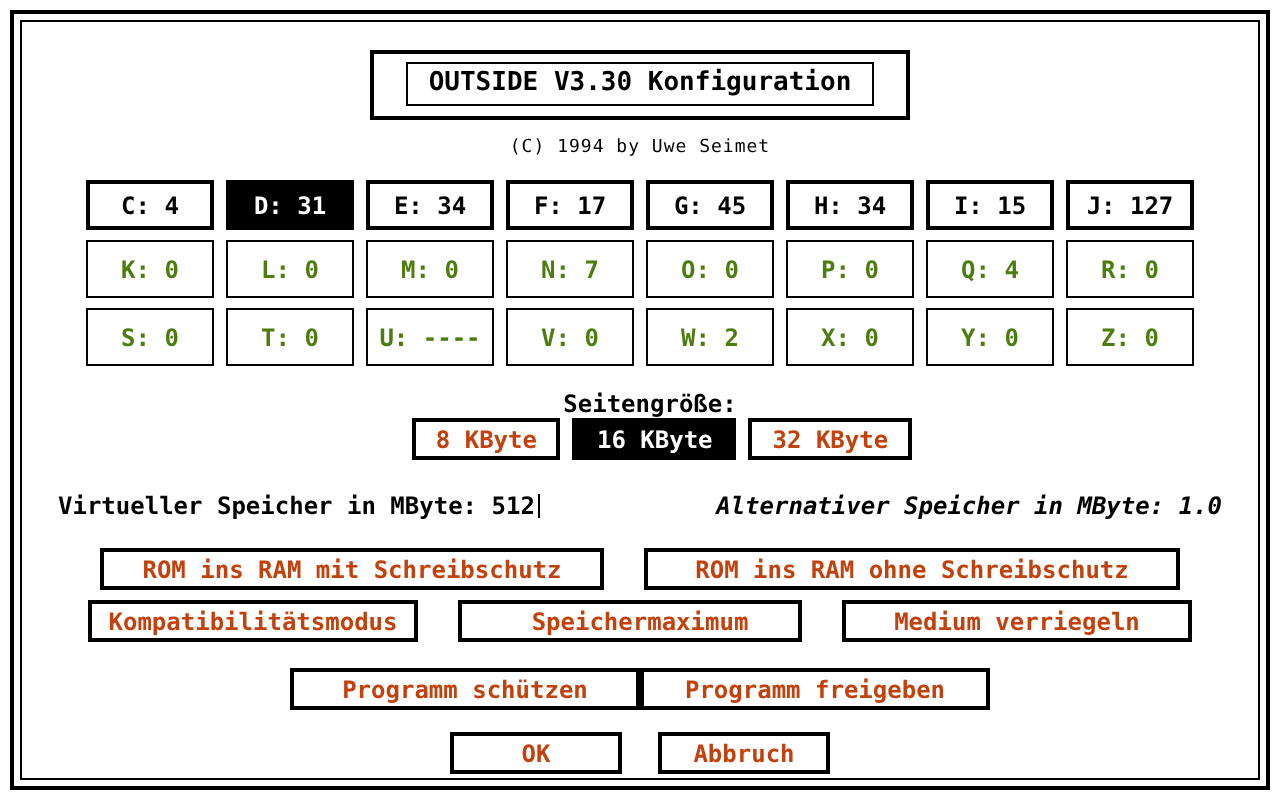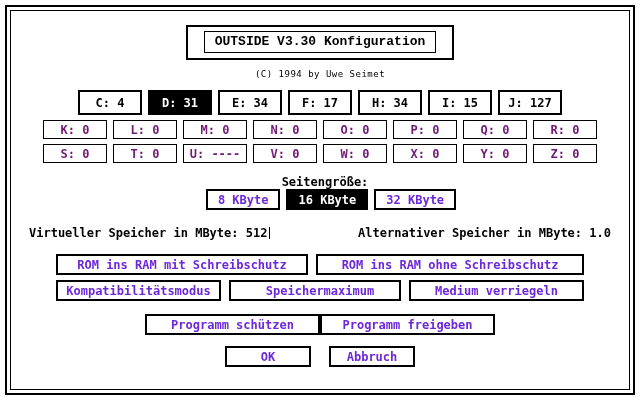--- a/index.html
+++ b/index.html
@@ -47,21 +47,20 @@
     right: 0;
     bottom: 0;
     box-sizing: border-box;
     padding: 0;
   }
 
   
   .title-wrap {
     text-align: center;
     margin-top: 14px;
-    font-family: Liberation Mono, monospace;
   }
   .title-box {
     display: inline-block;
     border: 2px solid #000000;
     padding: 4px 16px 5px 16px;
     font-size: 13px;
     font-weight: bold;
     letter-spacing: 0px;
     color: #000000;
     background: #ffffff;
@@ -98,23 +97,23 @@
     align-items: center;
     justify-content: center;
     font-size: 12px;
     font-weight: bold;
     background: #ffffff;
     color: #000000;
     white-space: nowrap;
   }
   .drive-row.dim .drive-cell {
     border: 1px solid #000000;
-    color: #701a75;
-    font-weight: bold;
-    height: 19px;
+    color: #4d7c0f;
+    font-weight: bold;
+    height: 29px;
   }
   .drive-cell.selected {
     background: #000000;
     color: #ffffff;
   }
 
   
   .pagesize-row {
     display: flex;
     align-items: center;
@@ -124,21 +123,21 @@
   }
   .pagesize-label {
     font-size: 12px;
     font-weight: bold;
     color: #000000;
     margin-right: 12px;
   }
   .btn {
     border: 2px solid #000000;
     background: #ffffff;
-    color: #6d28d9;
+    color: #c2410c;
     font-size: 12px;
     font-weight: bold;
     display: inline-flex;
     align-items: center;
     justify-content: center;
     box-sizing: border-box;
     height: 21px;
     padding: 0 10px;
     white-space: nowrap;
     font-family: "DejaVu Sans Mono", monospace;
@@ -156,40 +155,40 @@
   .mem-row {
     display: flex;
     margin-top: 16px;
     padding: 0 18px 0 18px;
     font-size: 12px;
     font-weight: bold;
     color: #000000;
     align-items: baseline;
   }
   .mem-left { white-space: nowrap; }
-  .mem-right { white-space: nowrap; margin-left: auto; }
+  .mem-right { white-space: nowrap; margin-left: auto; font-style: italic; }
   .mem-value { position: relative; }
   .caret {
     display: inline-block;
     width: 1px;
     height: 12px;
     background: #000000;
     vertical-align: -2px;
     margin-left: 2px;
   }
 
   
   .actions {
     margin-top: 14px;
     padding: 0 24px;
   }
   .action-row {
     display: flex;
     justify-content: center;
-    gap: 8px;
+    gap: 20px;
     margin-bottom: 5px;
   }
   .btn.wide1 { width: 252px; }
   .btn.wide2 { width: 268px; }
   .btn.w-kompat { width: 165px; }
   .btn.w-speicher { width: 172px; padding-left: 20px; }
   .btn.w-medium { width: 175px; }
   .btn.w-prog { width: 175px; }
   .btn.w-ok { width: 86px; }
   .btn.w-abbruch { width: 86px; }
@@ -222,40 +221,41 @@
         </div>
 
         <div class="copyright">(C) 1994 by Uwe Seimet</div>
 
         <div class="drive-grid">
           <div class="drive-row">
             <div class="drive-cell">C: 4</div>
             <div class="drive-cell selected">D: 31</div>
             <div class="drive-cell">E: 34</div>
             <div class="drive-cell">F: 17</div>
+            <div class="drive-cell">G: 45</div>
             <div class="drive-cell">H: 34</div>
             <div class="drive-cell">I: 15</div>
             <div class="drive-cell">J: 127</div>
           </div>
           <div class="drive-row dim">
             <div class="drive-cell">K: 0</div>
             <div class="drive-cell">L: 0</div>
             <div class="drive-cell">M: 0</div>
-            <div class="drive-cell">N: 0</div>
+            <div class="drive-cell">N: 7</div>
             <div class="drive-cell">O: 0</div>
             <div class="drive-cell">P: 0</div>
-            <div class="drive-cell">Q: 0</div>
+            <div class="drive-cell">Q: 4</div>
             <div class="drive-cell">R: 0</div>
           </div>
           <div class="drive-row dim">
             <div class="drive-cell">S: 0</div>
             <div class="drive-cell">T: 0</div>
             <div class="drive-cell">U: ----</div>
             <div class="drive-cell">V: 0</div>
-            <div class="drive-cell">W: 0</div>
+            <div class="drive-cell">W: 2</div>
             <div class="drive-cell">X: 0</div>
             <div class="drive-cell">Y: 0</div>
             <div class="drive-cell">Z: 0</div>
           </div>
         </div>
 
         <div class="pagesize-row">
           <div class="pagesize-label">Seitengröße:</div>
           <div class="pagesize-btns">
             <div class="btn">8 KByte</div>

